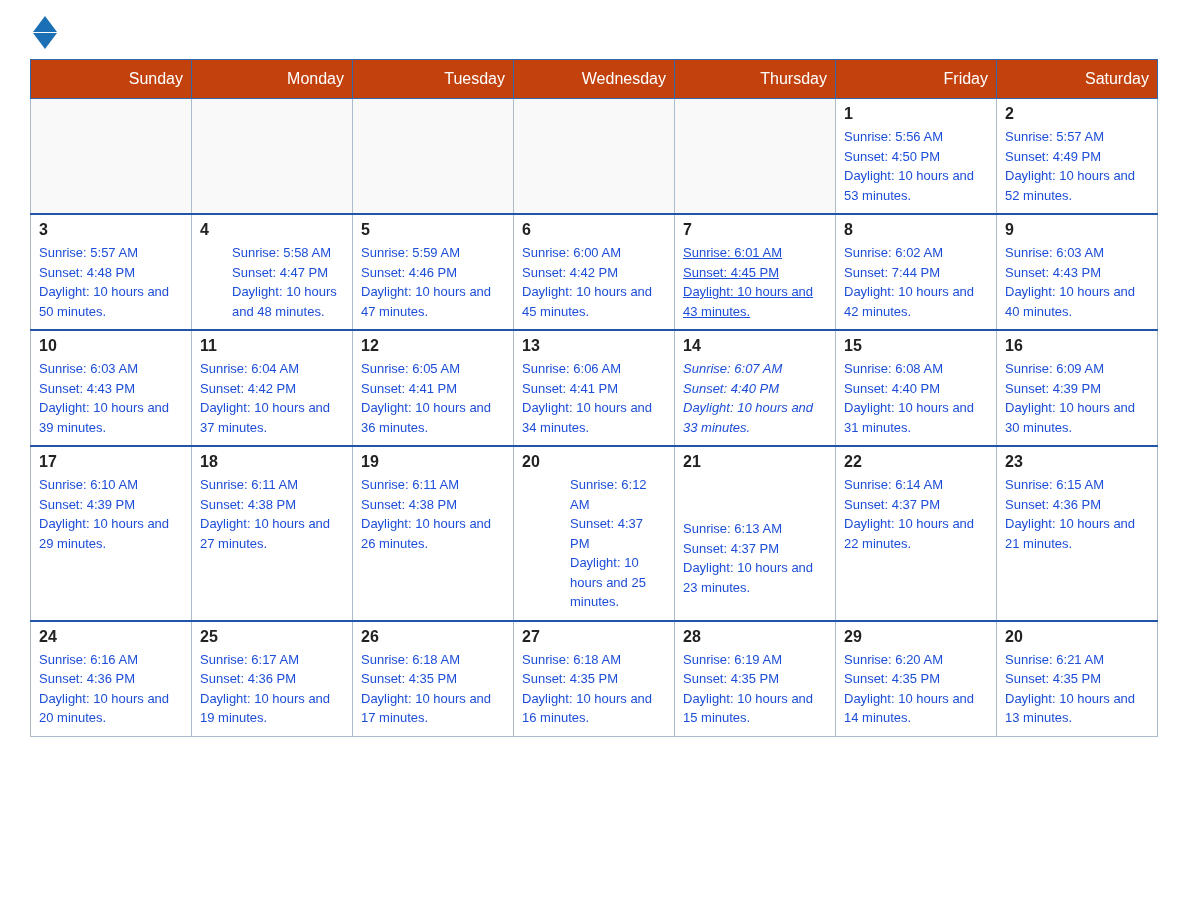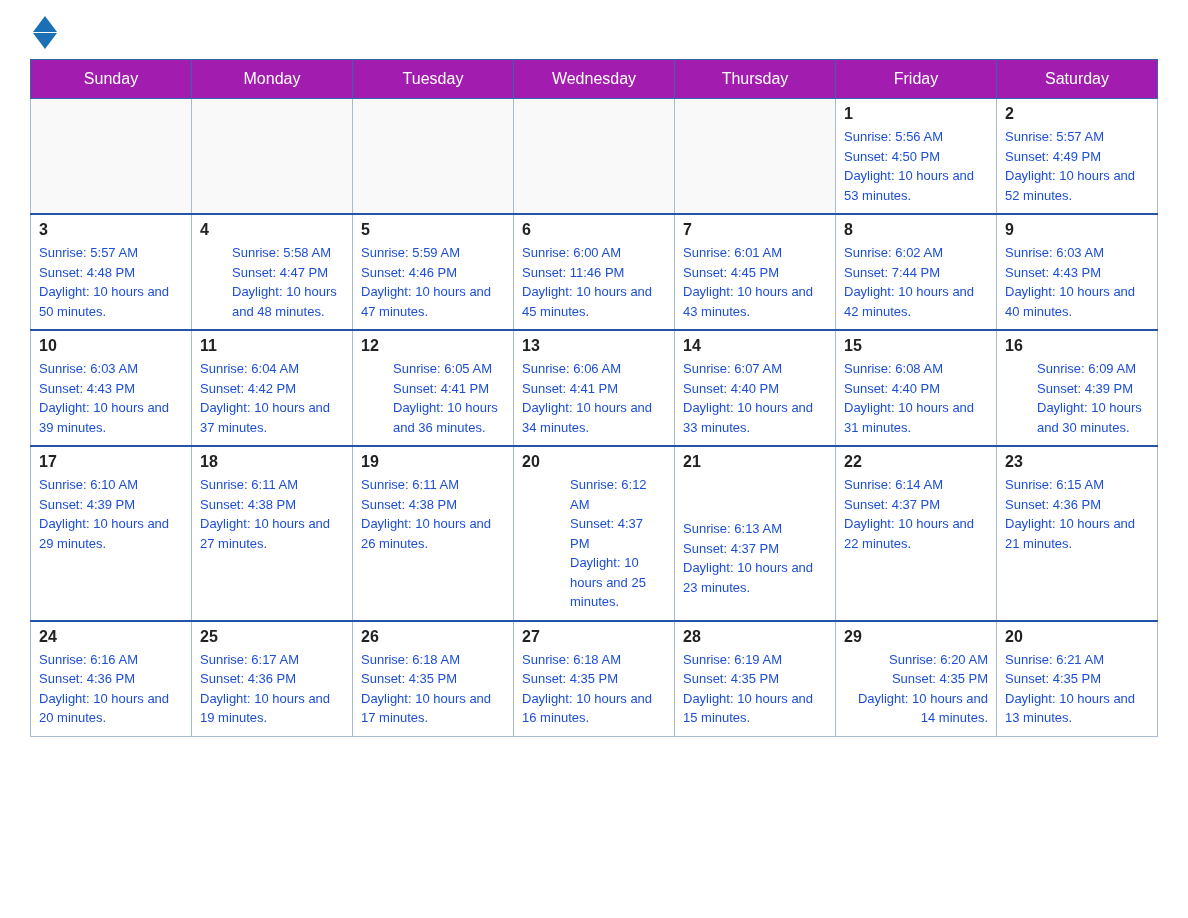--- a/index.html
+++ b/index.html
@@ -44,26 +44,26 @@
       font-size: 22px;
       color: #555;
       margin-top: 4px;
     }
     .calendar {
       width: 100%;
       border-collapse: collapse;
       border: 1px solid #3366aa;
     }
     .calendar th {
-      background-color: #a21caf;
+      background-color: #c2410c;
       color: #fff;
       padding: 10px 8px;
       font-size: 16px;
       font-weight: normal;
-      text-align: center;
+      text-align: right;
       border: 1px solid #3366aa;
     }
     .calendar td {
       vertical-align: top;
       padding: 6px 8px 8px 8px;
       border: 1px solid #aabbcc;
       width: calc(100% / 7);
       min-height: 110px;
     }
     .day-number {
@@ -156,26 +156,26 @@
         </td>
         <td>
           <div class="day-number">5</div>
           <div class="day-info" style="white-space: pre-line;">Sunrise: 5:59 AM
 Sunset: 4:46 PM
 Daylight: 10 hours and 47 minutes.</div>
         </td>
         <td>
           <div class="day-number">6</div>
           <div class="day-info" style="white-space: pre-line;">Sunrise: 6:00 AM
-Sunset: 11:46 PM
+Sunset: 4:42 PM
 Daylight: 10 hours and 45 minutes.</div>
         </td>
         <td>
           <div class="day-number">7</div>
-          <div class="day-info" style="white-space: pre-line;">Sunrise: 6:01 AM
+          <div class="day-info" style="white-space: pre-line; text-decoration: underline;">Sunrise: 6:01 AM
 Sunset: 4:45 PM
 Daylight: 10 hours and 43 minutes.</div>
         </td>
         <td>
           <div class="day-number">8</div>
           <div class="day-info" style="white-space: pre-line;">Sunrise: 6:02 AM
 Sunset: 7:44 PM
 Daylight: 10 hours and 42 minutes.</div>
         </td>
         <td>
@@ -193,45 +193,45 @@
 Daylight: 10 hours and 39 minutes.</div>
         </td>
         <td>
           <div class="day-number">11</div>
           <div class="day-info" style="white-space: pre-line;">Sunrise: 6:04 AM
 Sunset: 4:42 PM
 Daylight: 10 hours and 37 minutes.</div>
         </td>
         <td>
           <div class="day-number">12</div>
-          <div class="day-info" style="white-space: pre-line; margin-left: 32px;">Sunrise: 6:05 AM
+          <div class="day-info" style="white-space: pre-line;">Sunrise: 6:05 AM
 Sunset: 4:41 PM
 Daylight: 10 hours and 36 minutes.</div>
         </td>
         <td>
           <div class="day-number">13</div>
           <div class="day-info" style="white-space: pre-line;">Sunrise: 6:06 AM
 Sunset: 4:41 PM
 Daylight: 10 hours and 34 minutes.</div>
         </td>
         <td>
           <div class="day-number">14</div>
-          <div class="day-info" style="white-space: pre-line;">Sunrise: 6:07 AM
+          <div class="day-info" style="white-space: pre-line; font-style: italic;">Sunrise: 6:07 AM
 Sunset: 4:40 PM
 Daylight: 10 hours and 33 minutes.</div>
         </td>
         <td>
           <div class="day-number">15</div>
           <div class="day-info" style="white-space: pre-line;">Sunrise: 6:08 AM
 Sunset: 4:40 PM
 Daylight: 10 hours and 31 minutes.</div>
         </td>
         <td>
           <div class="day-number">16</div>
-          <div class="day-info" style="white-space: pre-line; margin-left: 32px;">Sunrise: 6:09 AM
+          <div class="day-info" style="white-space: pre-line;">Sunrise: 6:09 AM
 Sunset: 4:39 PM
 Daylight: 10 hours and 30 minutes.</div>
         </td>
       </tr>
       <tr>
         <td>
           <div class="day-number">17</div>
           <div class="day-info" style="white-space: pre-line;">Sunrise: 6:10 AM
 Sunset: 4:39 PM
 Daylight: 10 hours and 29 minutes.</div>
@@ -299,21 +299,21 @@
 Daylight: 10 hours and 16 minutes.</div>
         </td>
         <td>
           <div class="day-number">28</div>
           <div class="day-info" style="white-space: pre-line;">Sunrise: 6:19 AM
 Sunset: 4:35 PM
 Daylight: 10 hours and 15 minutes.</div>
         </td>
         <td>
           <div class="day-number">29</div>
-          <div class="day-info" style="white-space: pre-line; text-align: right;">Sunrise: 6:20 AM
+          <div class="day-info" style="white-space: pre-line;">Sunrise: 6:20 AM
 Sunset: 4:35 PM
 Daylight: 10 hours and 14 minutes.</div>
         </td>
         <td>
           <div class="day-number">20</div>
           <div class="day-info" style="white-space: pre-line;">Sunrise: 6:21 AM
 Sunset: 4:35 PM
 Daylight: 10 hours and 13 minutes.</div>
         </td>
       </tr>

